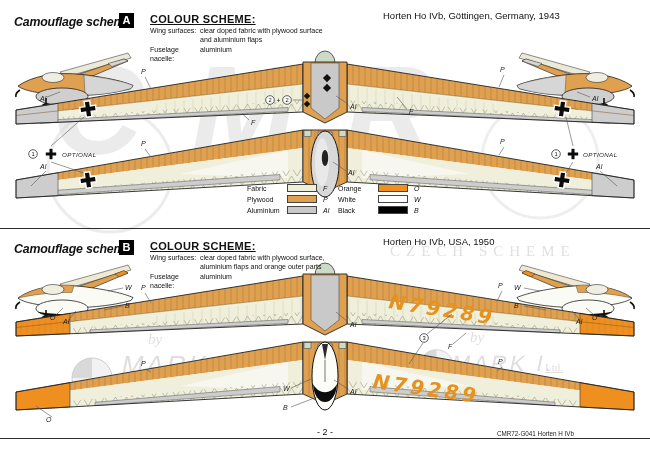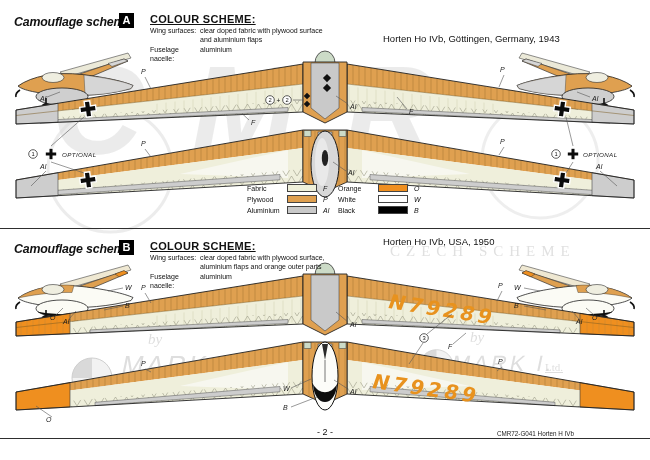--- a/index.html
+++ b/index.html
@@ -81,21 +81,21 @@
     <span class="cs-lab">Wing surfaces:</span>
     <span>clear doped fabric with plywood surface</span>
   </div>
   <div class="txt cs-row" style="left:200px;top:35px">
     <span>and aluminium flaps</span>
   </div>
   <div class="txt cs-row" style="left:150px;top:45px;width:260px">
     <span class="cs-lab">Fuselage nacelle:</span>
     <span>aluminium</span>
   </div>
-  <div class="txt variant" style="left:383px;top:33px">Horten Ho IVb, Göttingen, Germany, 1943</div>
+  <div class="txt variant" style="left:383px;top:10px">Horten Ho IVb, Göttingen, Germany, 1943</div>
 
   <svg class="draw" style="top:50px" width="650" height="178" viewBox="0 0 650 178">
     <defs>
       <pattern id="ribsA" width="6" height="10" patternUnits="userSpaceOnUse">
           <line x1="3" y1="0" x2="3" y2="10" stroke="#b5803a" stroke-width="0.7"></line>
         </pattern>
       <pattern id="fabA" width="9" height="10" patternUnits="userSpaceOnUse">
           <line x1="4" y1="0" x2="4" y2="10" stroke="#cfcfae" stroke-width="0.6"></line>
         </pattern>
       <pattern id="trussA" width="11" height="9" patternUnits="userSpaceOnUse">

